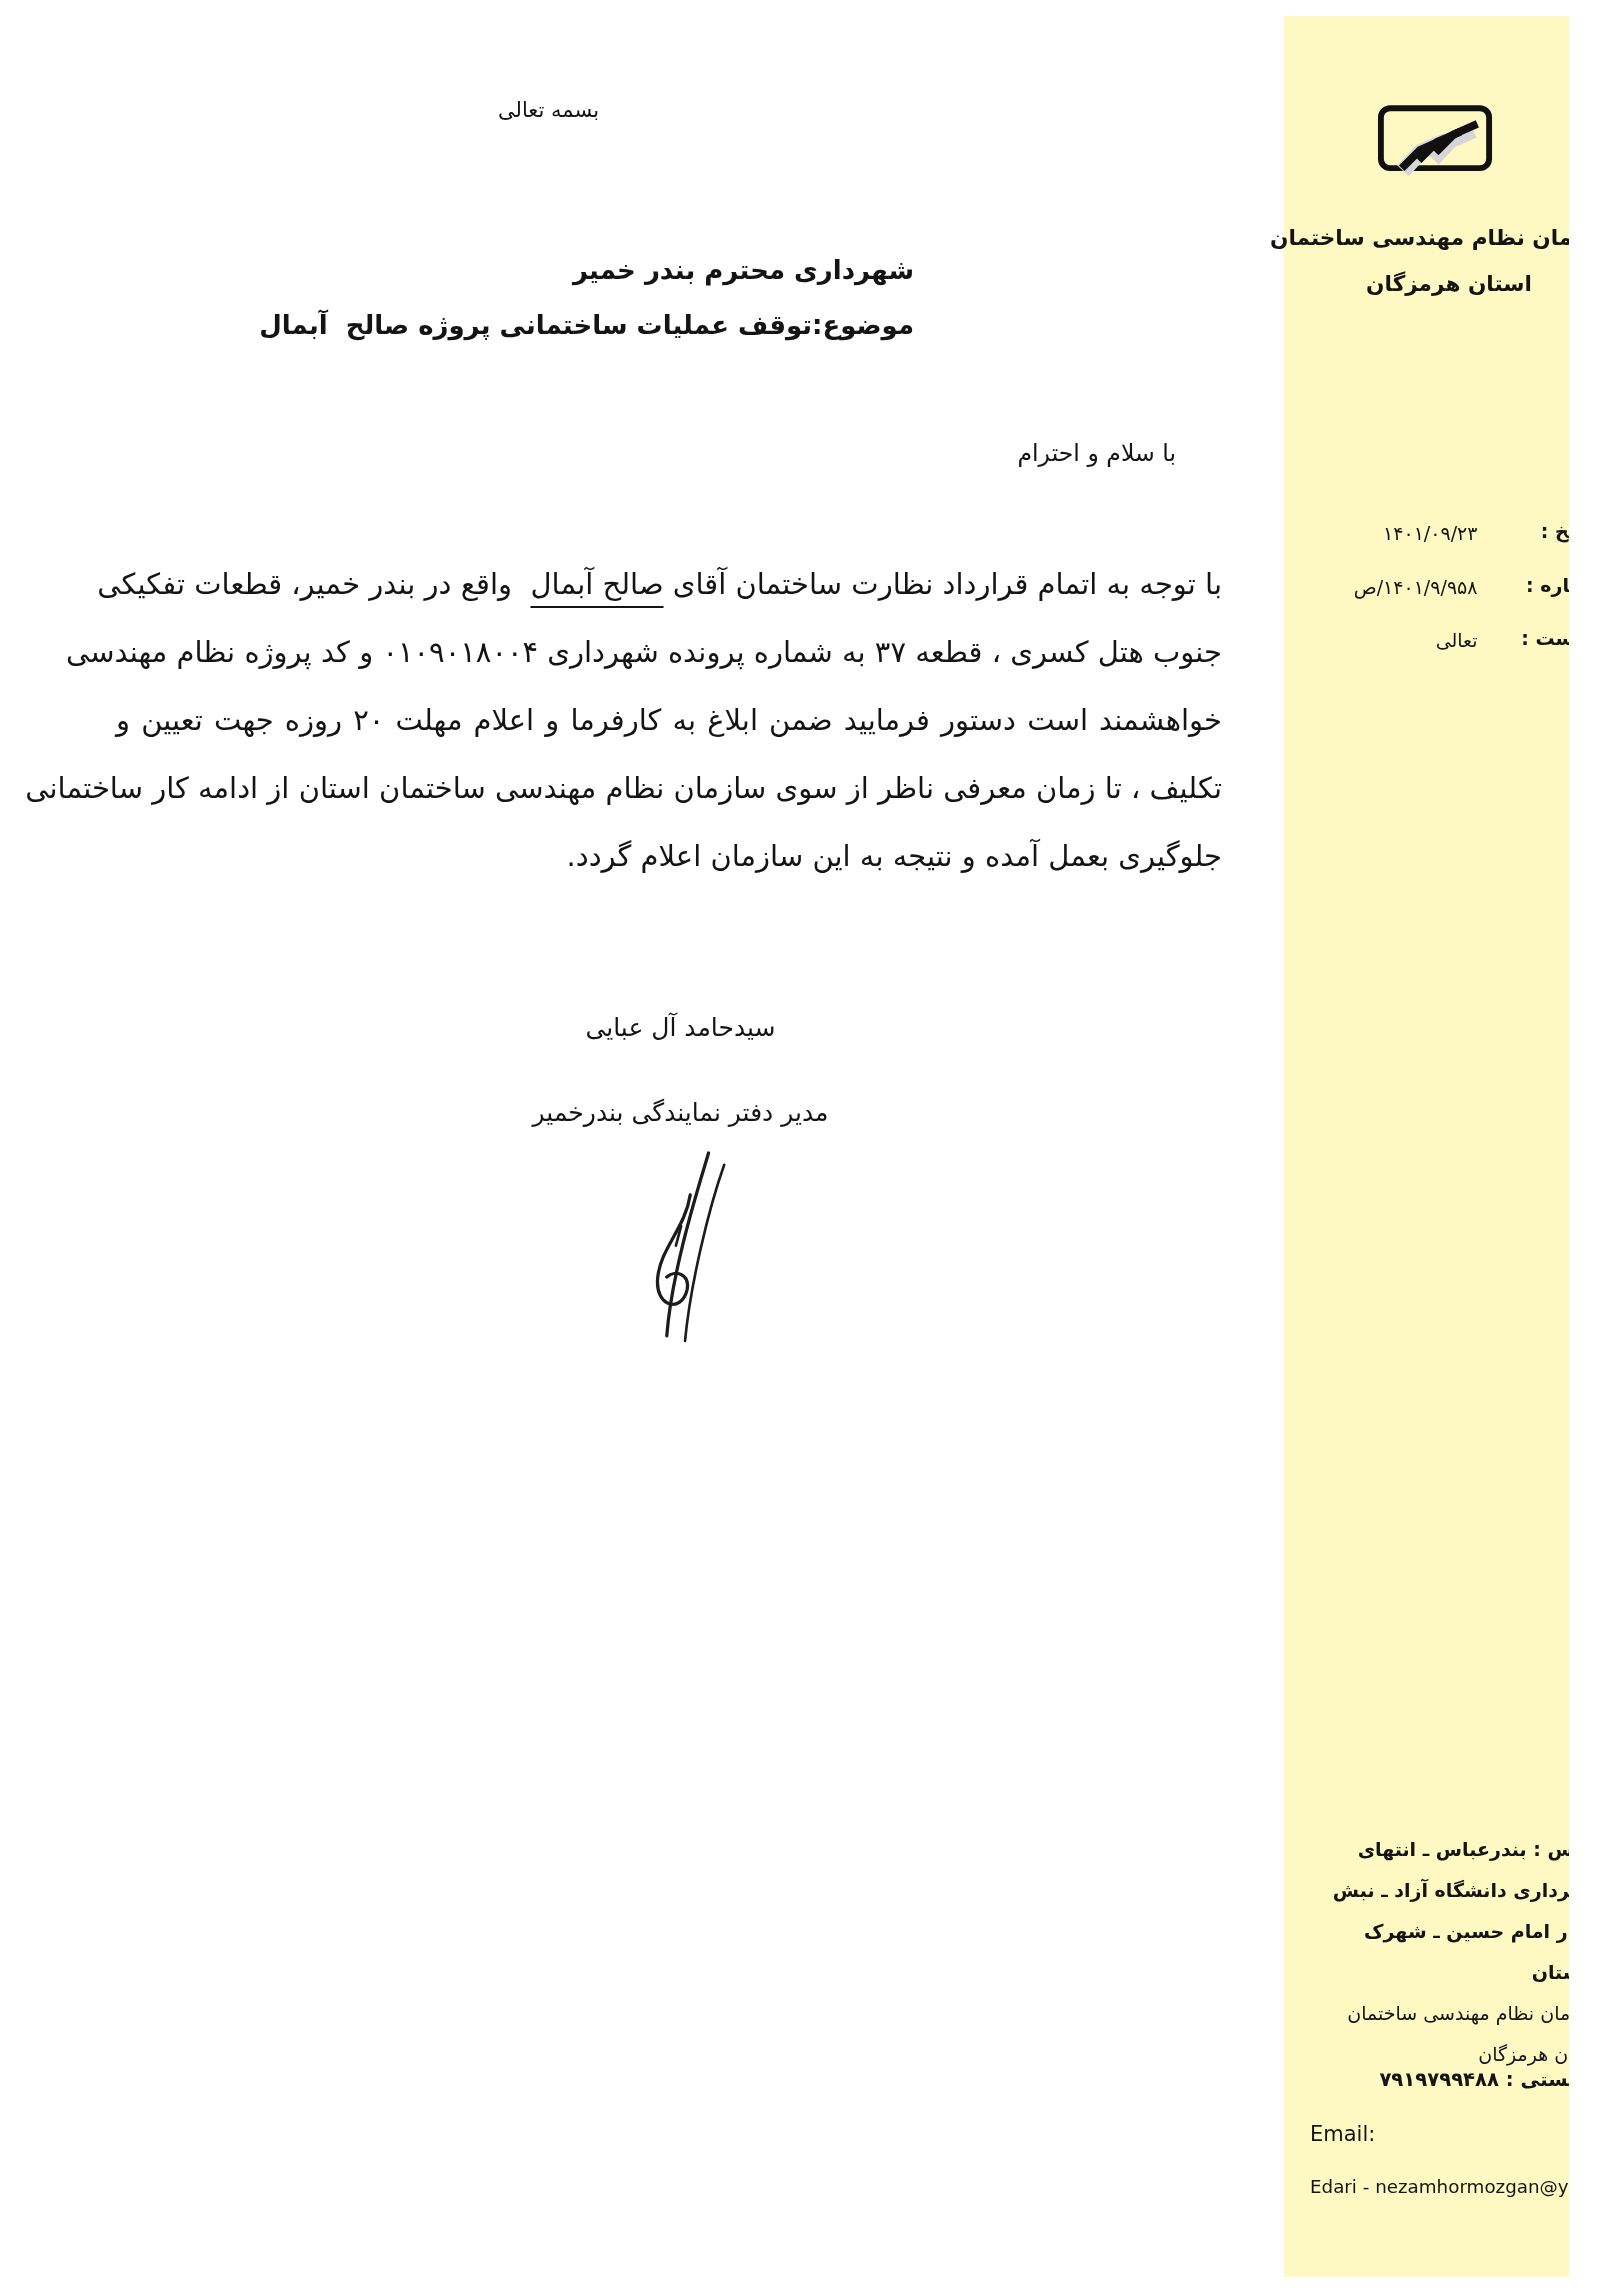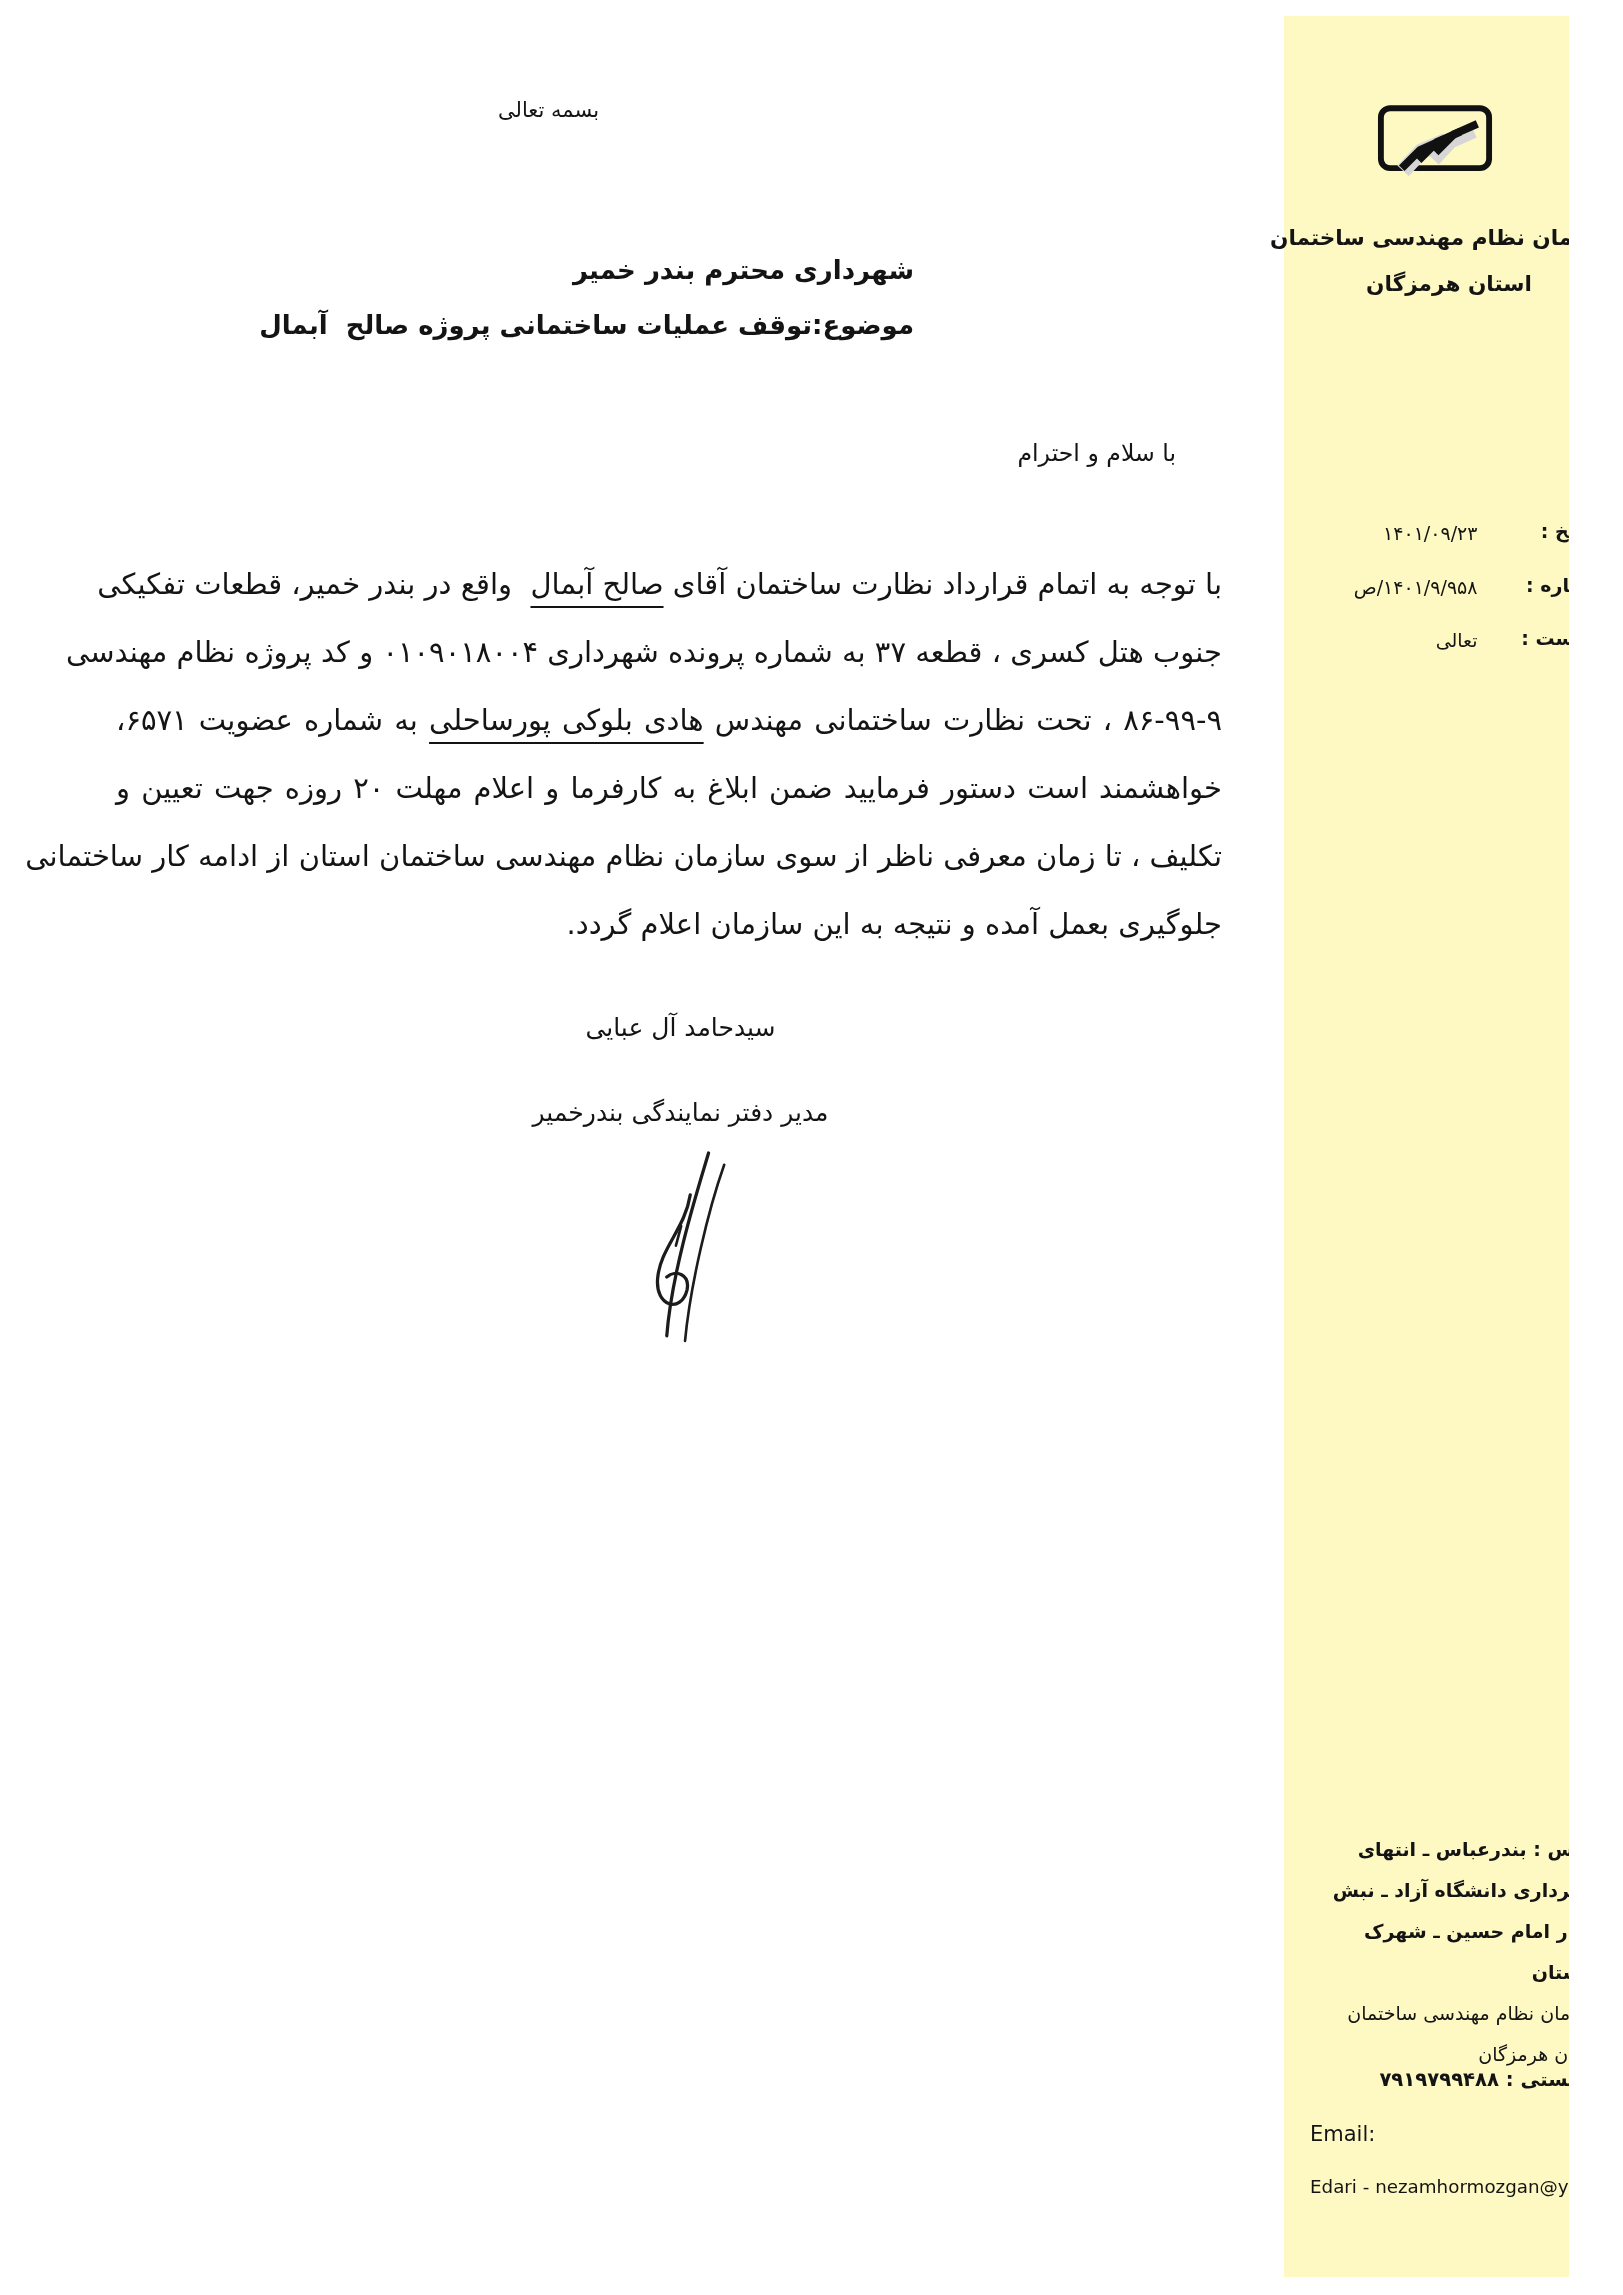--- a/index.html
+++ b/index.html
@@ -106,21 +106,20 @@
   <div class="basmala">بسمه تعالی</div>
 
   <div class="recipient">شهرداری محترم بندر خمیر</div>
   <div class="subject">موضوع:توقف عملیات ساختمانی پروژه صالح &nbsp;آبمال</div>
 
   <div class="salutation">با سلام و احترام</div>
 
   <div class="body-par" id="body-paragraph">
     <div class="body-line"><span>با توجه به اتمام قرارداد نظارت ساختمان آقای </span><span class="u">صالح آبمال</span><span> &nbsp;واقع در بندر خمیر، قطعات تفکیکی</span></div>
     <div class="body-line"><span>جنوب هتل کسری ، قطعه ۳۷ به شماره پرونده شهرداری ۰۱۰۹۰۱۸۰۰۴ و کد پروژه نظام مهندسی</span></div>
-    <div class="body-line"><span>۸۶-۹۹-۹ ، تحت نظارت ساختمانی مهندس </span><span class="u">هادی بلوکی پورساحلی</span><span> به شماره عضویت ۶۵۷۱،</span></div>
     <div class="body-line"><span>خواهشمند است دستور فرمایید ضمن ابلاغ به کارفرما و اعلام مهلت ۲۰ روزه جهت تعیین و</span></div>
     <div class="body-line"><span>تکلیف ، تا زمان معرفی ناظر از سوی سازمان نظام مهندسی ساختمان استان از ادامه کار ساختمانی</span></div>
     <div class="body-line last"><span>جلوگیری بعمل آمده و نتیجه به این سازمان اعلام گردد.</span></div>
   </div>
 
   <div class="signer-name">سیدحامد آل عبایی</div>
   <div class="signer-title">مدیر دفتر نمایندگی بندرخمیر</div>
   <svg class="signature" viewBox="0 0 190 300" fill="none" xmlns="http://www.w3.org/2000/svg">
     <path d="M128,6 C116,48 72,182 64,286" stroke="#1c1c1c" stroke-width="5" stroke-linecap="round"></path>
     <path d="M152,24 C128,92 100,208 92,294" stroke="#1c1c1c" stroke-width="4" stroke-linecap="round"></path>

